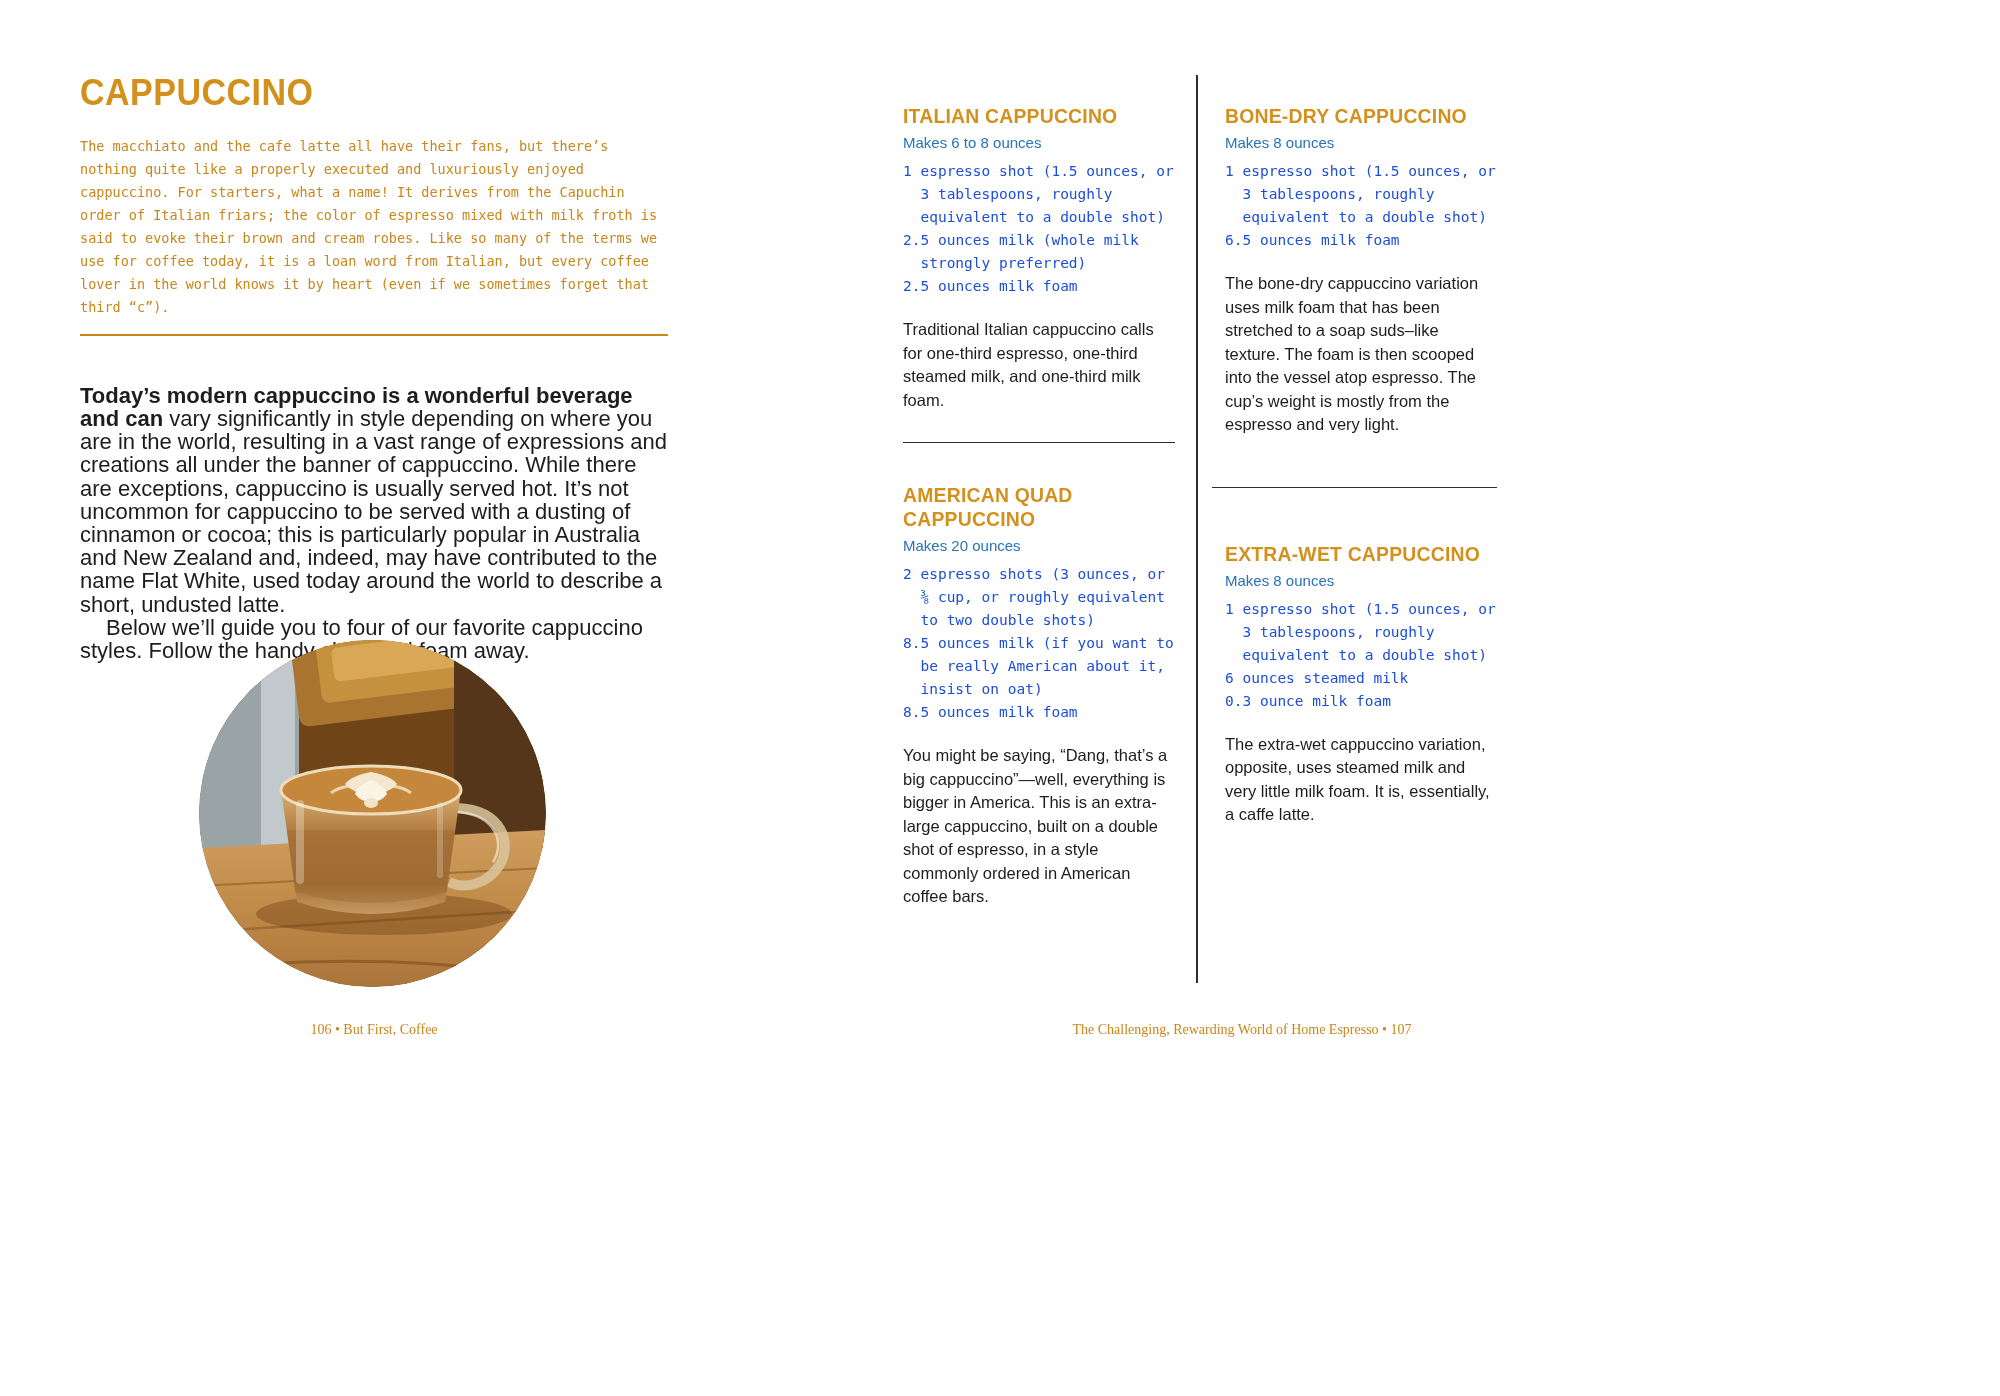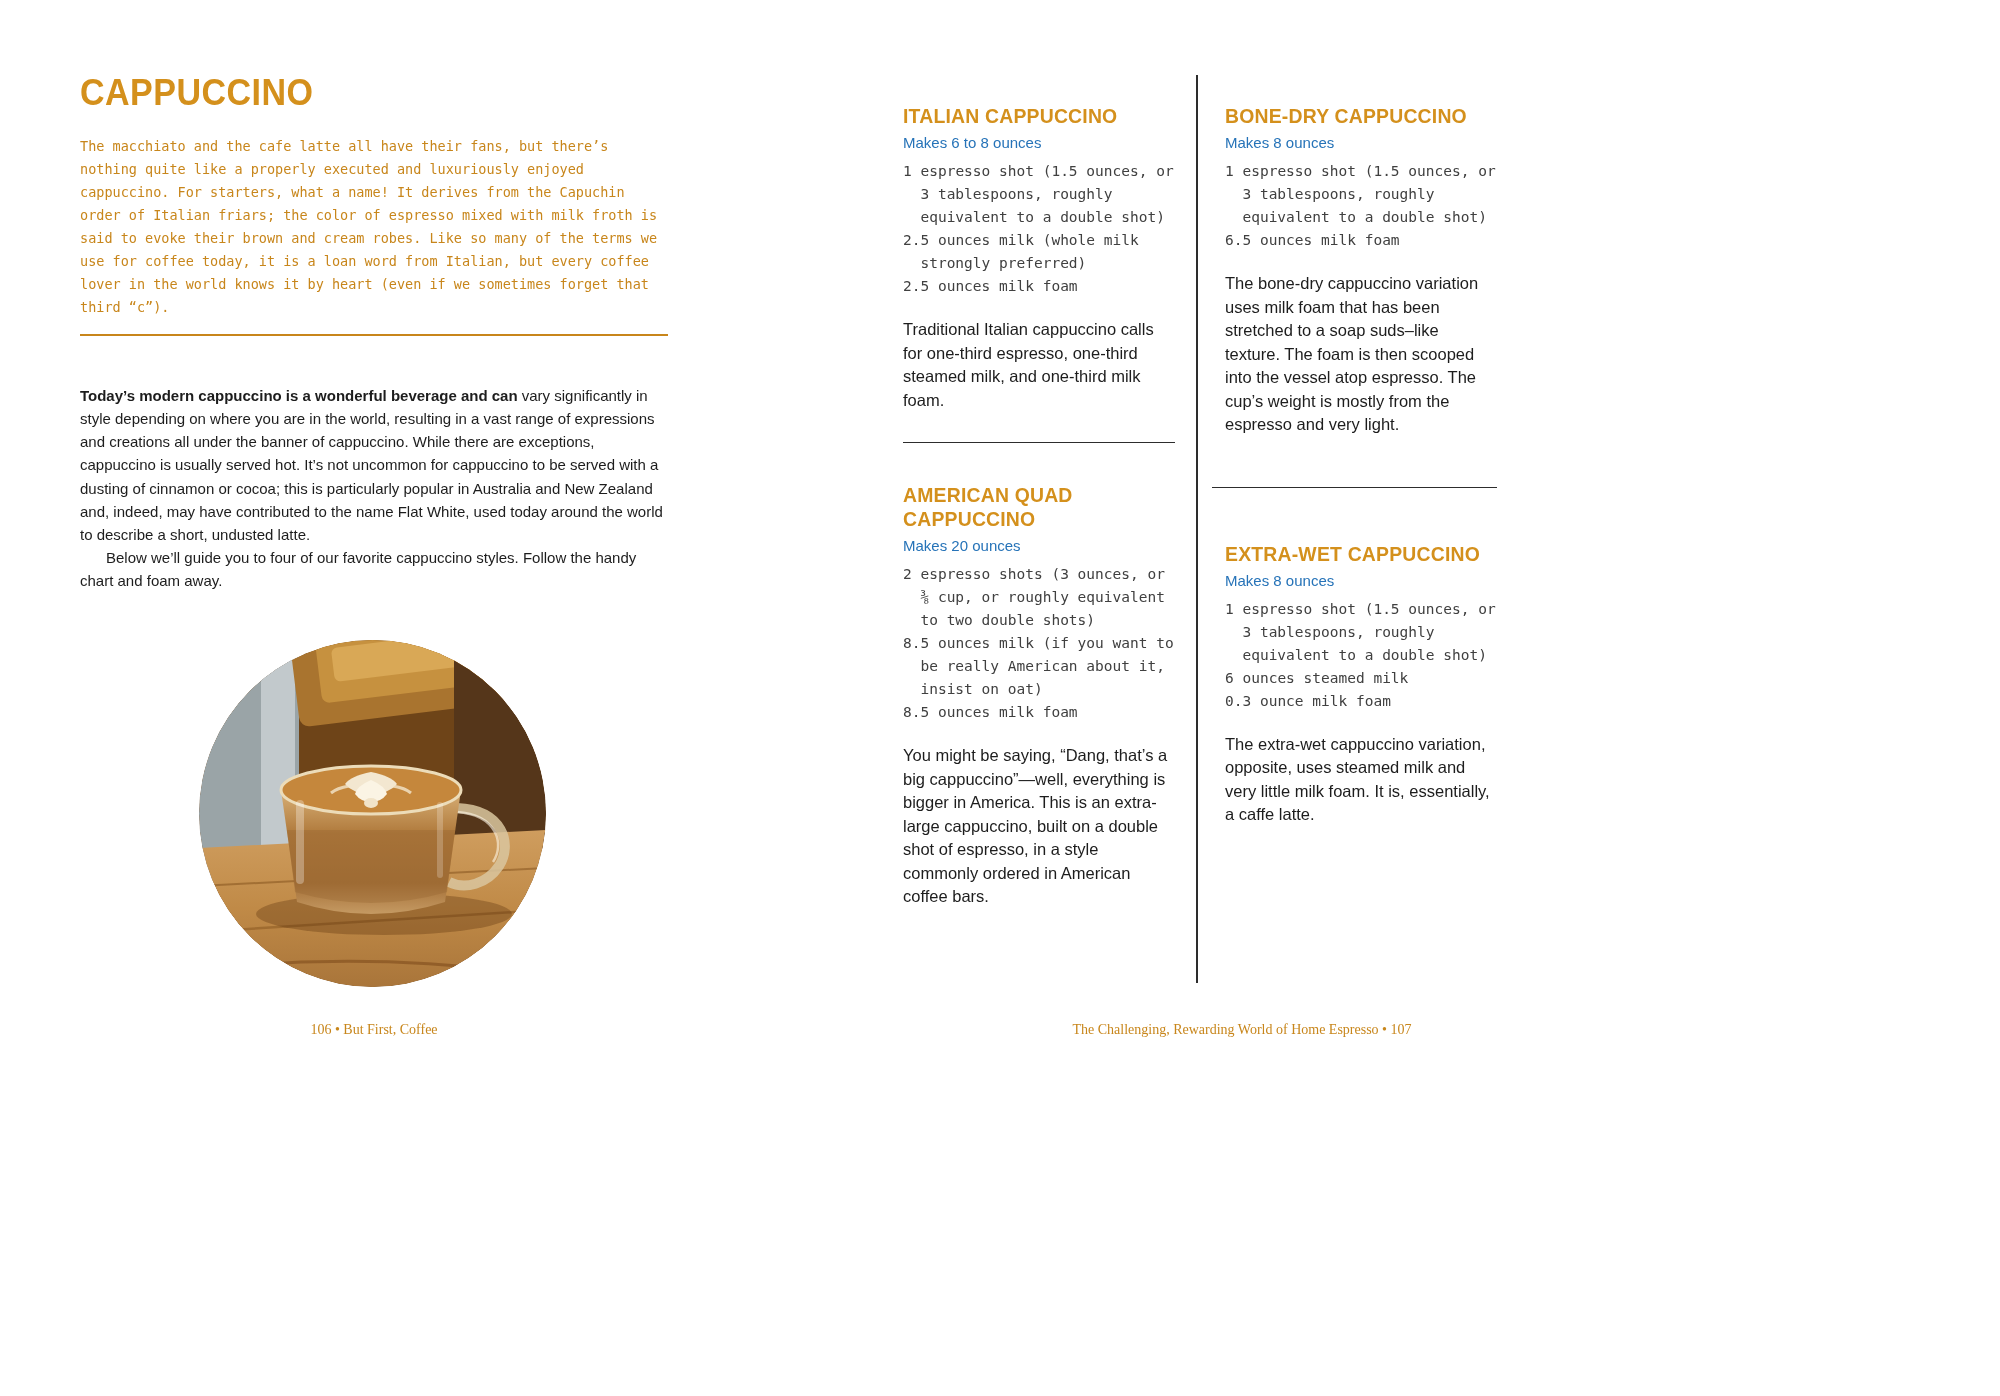--- a/index.html
+++ b/index.html
@@ -19,21 +19,21 @@
     line-height:1.05; transform:scaleX(0.92); transform-origin:left center;
   }
   .intro {
     margin-top:22px;
     font-family:"DejaVu Sans Mono", monospace;
     font-size:13.5px; line-height:23px; color:#C8861B;
   }
   .orange-rule {
     border:none; border-top:2px solid #C8861B; margin-top:15px; width:100%;
   }
-  .body-para { margin-top:48px; font-size:15px; line-height:23.2px; color:#1d1d1d; }
+  .body-para { margin-top:48px; font-size:22px; line-height:23.2px; color:#1d1d1d; }
   .body-para .lead { font-weight:bold; }
   .body-para.second { margin-top:0; text-indent:26px; }
 
   .photo {
     position:absolute; left:199px; top:640px; width:347px; height:347px;
     border-radius:50%; overflow:hidden;
   }
   .photo svg { display:block; }
 
   
@@ -55,21 +55,21 @@
   .col-2 { left:1225px; }
 
   .recipe-title {
     font-size:20px; font-weight:800; color:#D4901C; letter-spacing:0.2px;
     line-height:24px; transform:scaleX(0.97); transform-origin:left center;
   }
   .yield { margin-top:6px; font-size:15px; color:#2673B8; line-height:18px; }
   .ingredients { margin-top:8px; list-style:none; }
   .ingredient {
     font-family:"DejaVu Sans Mono", monospace;
-    font-size:14.5px; line-height:23px; color:#404040;
+    font-size:14.5px; line-height:23px; color:#1d4ed8;
     padding-left:2ch; text-indent:-2ch;
   }
   .recipe-body { margin-top:20px; font-size:16.5px; line-height:23.5px; color:#1d1d1d; }
 
   .thin-rule { border:none; border-top:1.5px solid #2d2d2d; width:100%; }
   .col-1 .thin-rule { margin-top:30px; }
   .col-1 .recipe + .thin-rule + .recipe { margin-top:40px; }
   .col-2 .thin-rule { margin-top:50px; margin-left:-13px; width:calc(100% + 13px); }
   .recipe-2 { margin-top:40px; }
   .col-2 .recipe-2 { margin-top:54px; }

